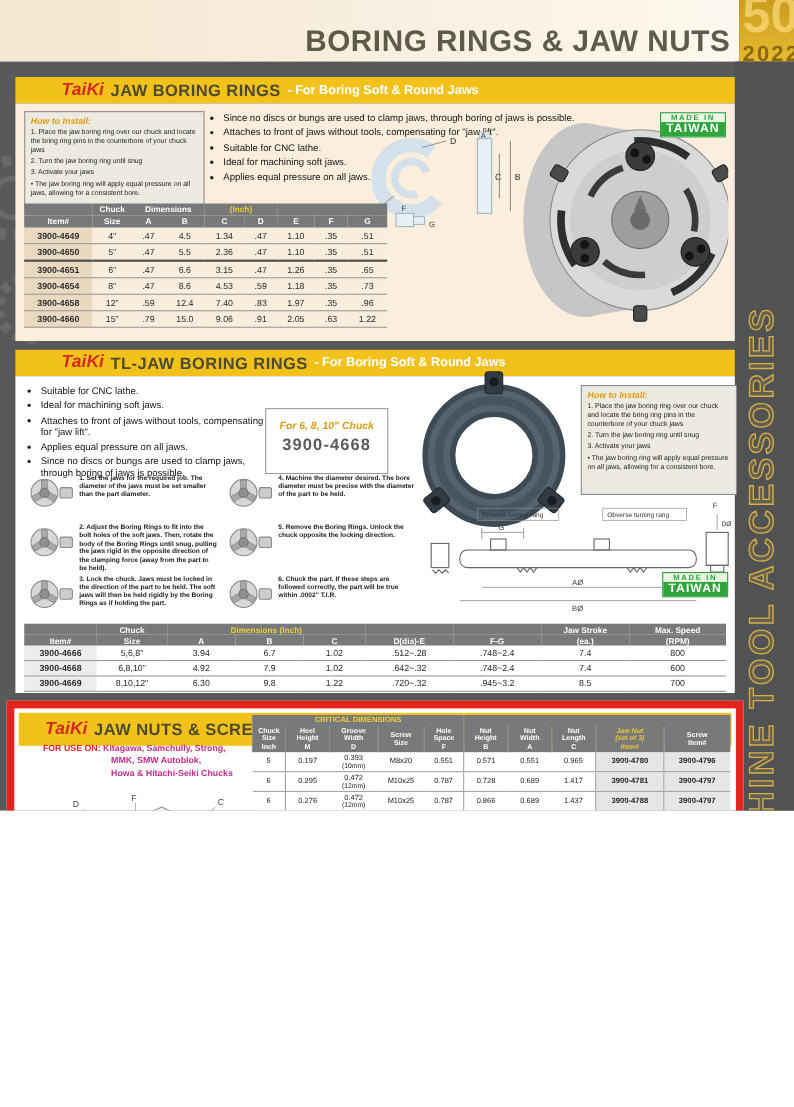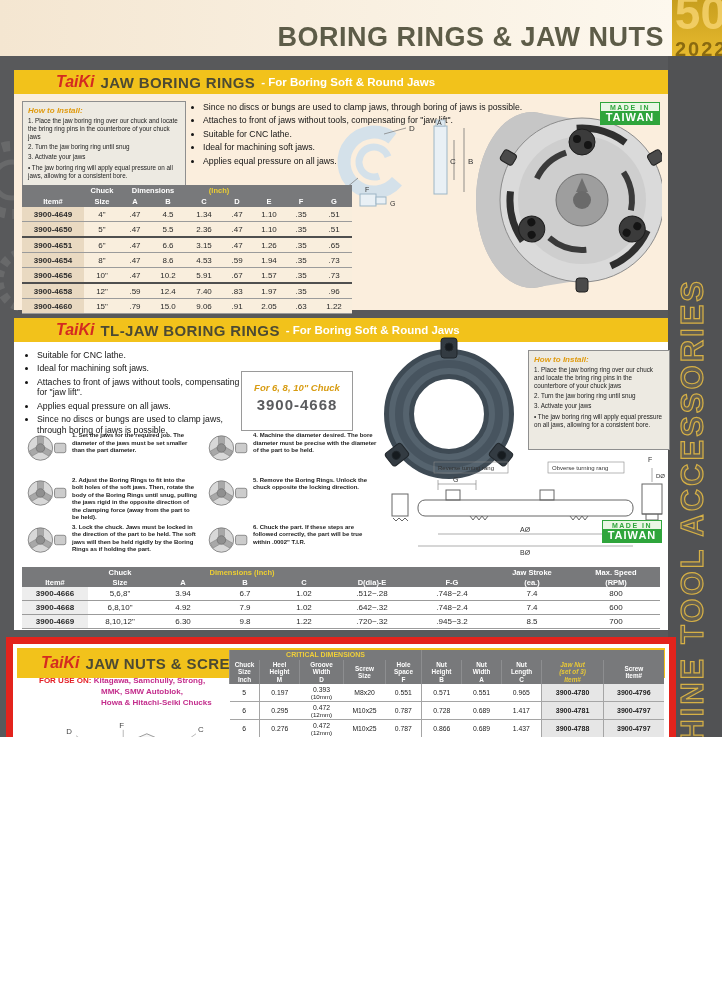--- a/index.html
+++ b/index.html
@@ -285,32 +285,21 @@
               <td>.35</td>
               <td>.65</td>
             </tr>
             <tr>
               <td class="item">3900-4654</td>
               <td>8"</td>
               <td>.47</td>
               <td>8.6</td>
               <td>4.53</td>
               <td>.59</td>
-              <td>1.94</td>
-              <td>.35</td>
-              <td>.73</td>
-            </tr>
-            <tr class="thick">
-              <td class="item">3900-4656</td>
-              <td>10"</td>
-              <td>.47</td>
-              <td>10.2</td>
-              <td>5.91</td>
-              <td>.67</td>
-              <td>1.57</td>
+              <td>1.18</td>
               <td>.35</td>
               <td>.73</td>
             </tr>
             <tr>
               <td class="item">3900-4658</td>
               <td>12"</td>
               <td>.59</td>
               <td>12.4</td>
               <td>7.40</td>
               <td>.83</td>

